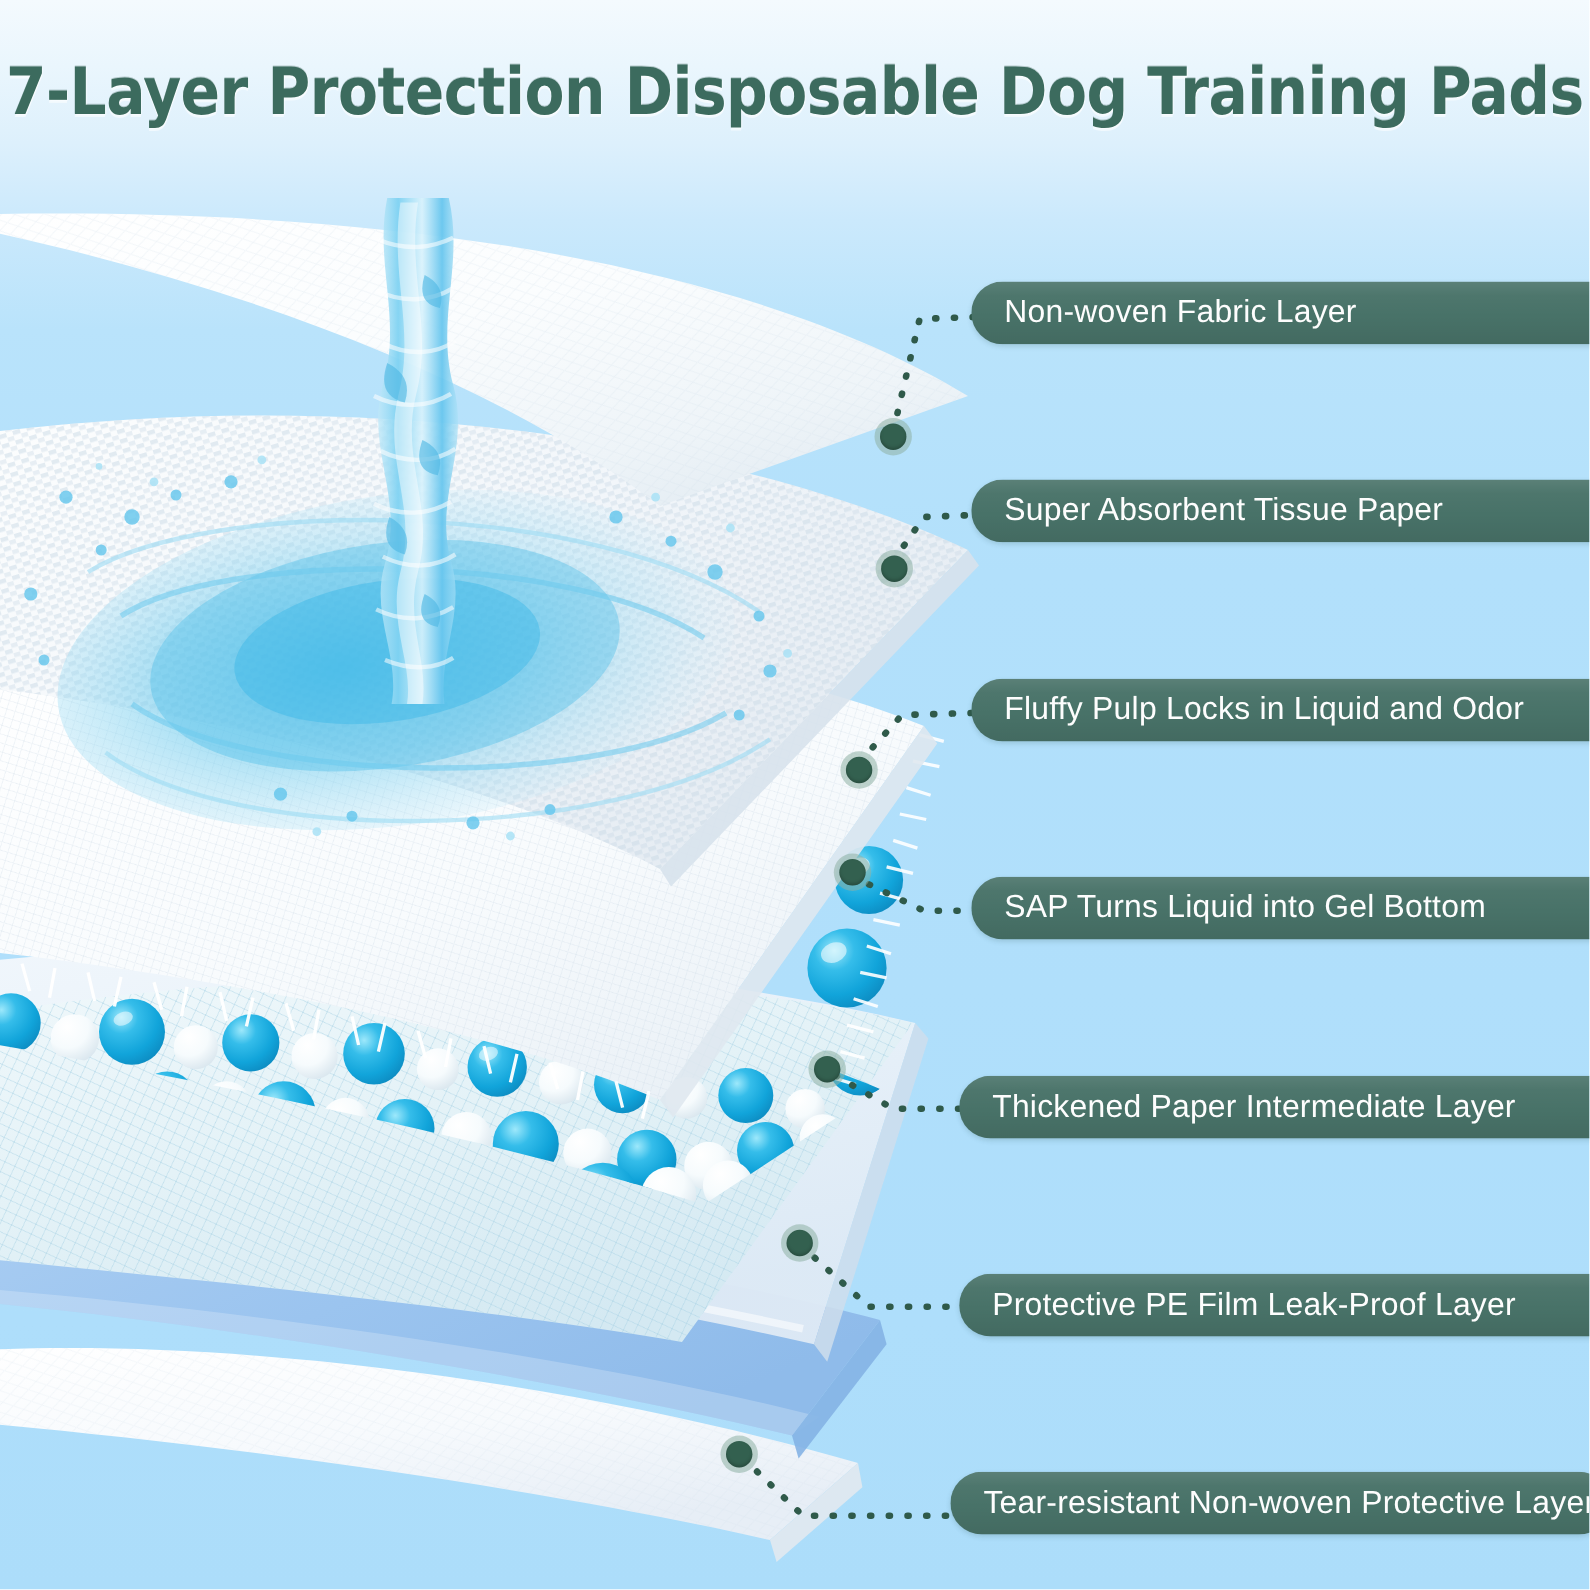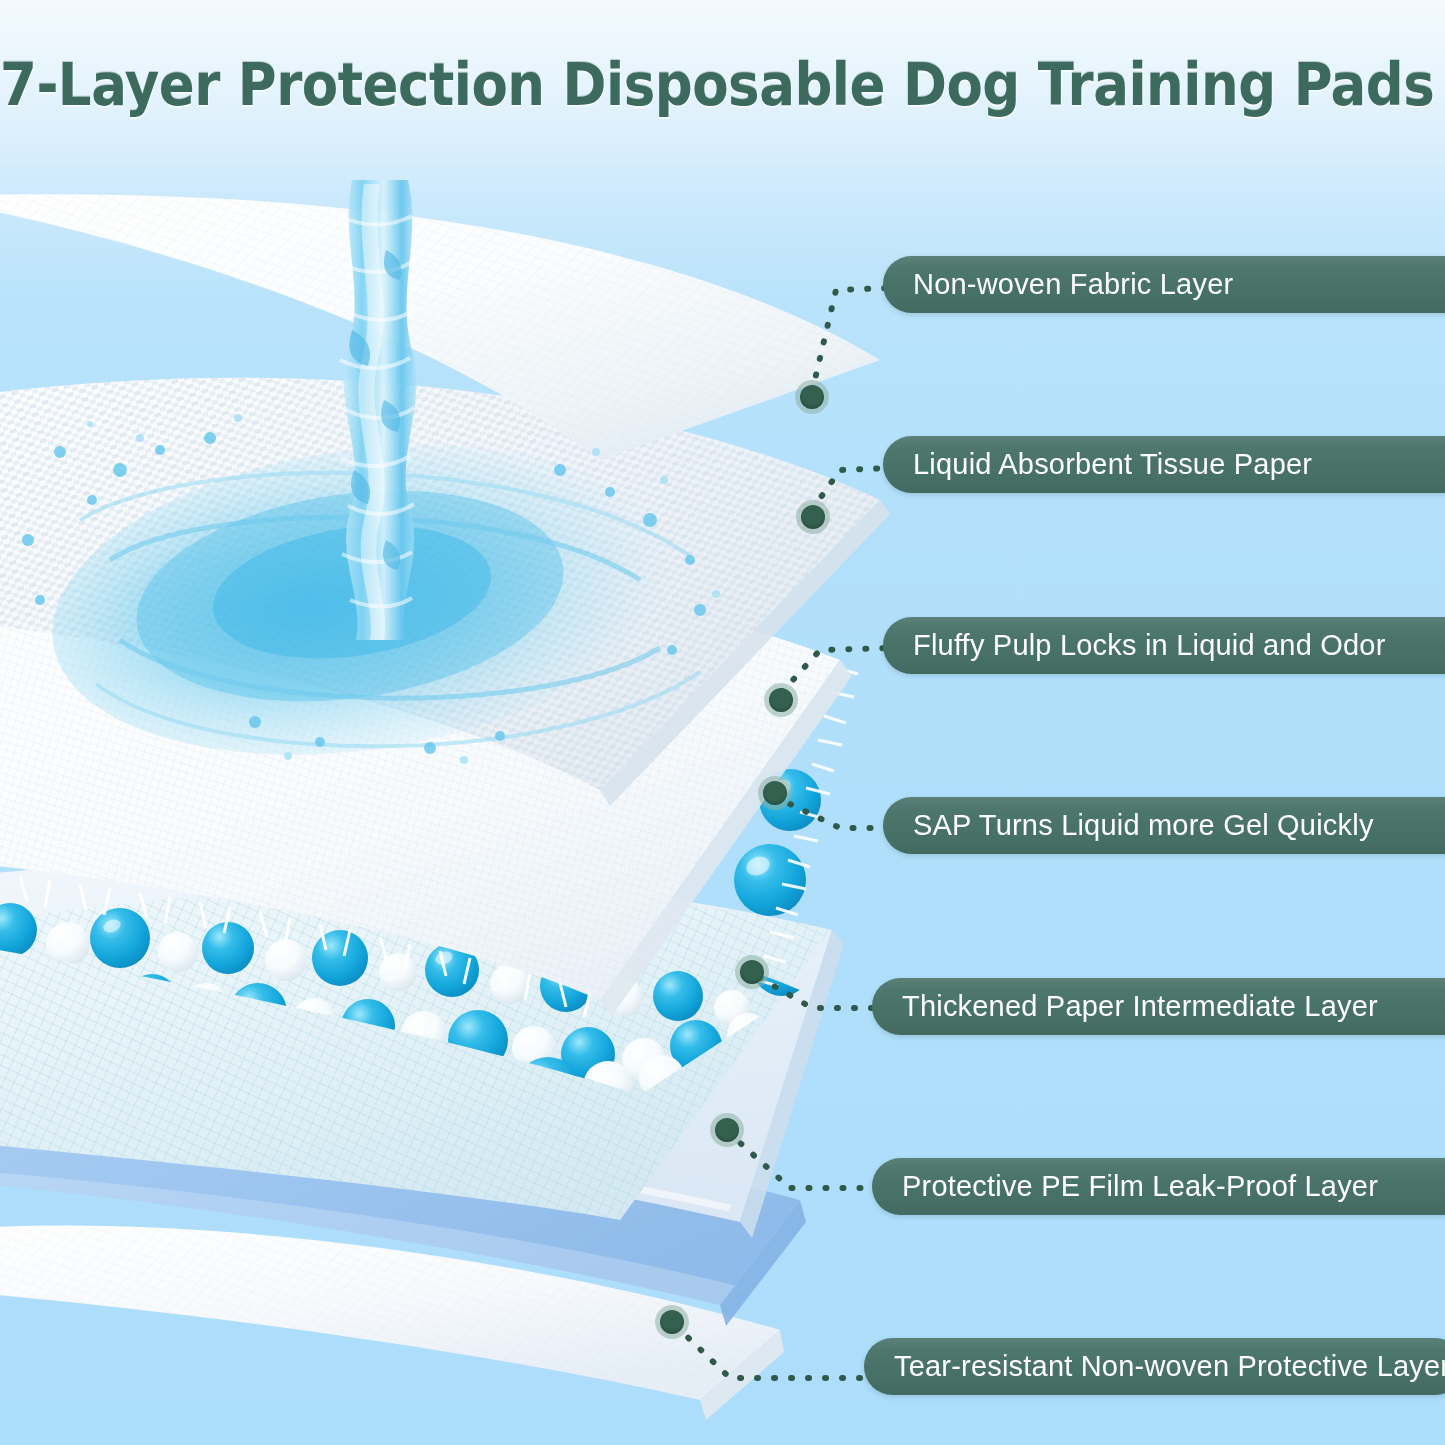--- a/index.html
+++ b/index.html
@@ -28,21 +28,21 @@
         #acddfa 1445px);
     overflow: hidden;
   }
 
   
   #header {
     position: absolute;
     top: 0; left: 0;
     width: 1434px;
     height: 180px;
-    text-align: left;
+    text-align: center;
     z-index: 40;
     text-decoration: underline;
   }
   #title {
     position: absolute;
     top: 50px; left: 0; width: 1445px;
     font-size: 53px;
     font-weight: bold;
     letter-spacing: -0.5px;
     color: #3c6b5e;
@@ -512,29 +512,29 @@
     <div class="marker" style="left:758px; top:776px;"></div>
     <div class="marker" style="left:735px; top:955px;"></div>
     <div class="marker" style="left:710px; top:1113px;"></div>
     <div class="marker" style="left:655px; top:1305px;"></div>
 
     <div class="pill" style="top:256px; left:883px; width:600px;">
       <span class="pill-label">Non-woven Fabric Layer</span>
     </div>
 
     <div class="pill" style="top:436px; left:883px; width:600px;">
-      <span class="pill-label">Liquid Absorbent Tissue Paper</span>
+      <span class="pill-label">Super Absorbent Tissue Paper</span>
     </div>
 
     <div class="pill" style="top:617px; left:883px; width:600px;">
       <span class="pill-label">Fluffy Pulp Locks in Liquid and Odor</span>
     </div>
 
     <div class="pill" style="top:797px; left:883px; width:600px;">
-      <span class="pill-label">SAP Turns Liquid more Gel Quickly</span>
+      <span class="pill-label">SAP Turns Liquid into Gel Bottom</span>
     </div>
 
     <div class="pill" style="top:978px; left:872px; width:610px;">
       <span class="pill-label">Thickened Paper Intermediate Layer</span>
     </div>
 
     <div class="pill" style="top:1158px; left:872px; width:610px;">
       <span class="pill-label">Protective PE Film Leak-Proof Layer</span>
     </div>
 

